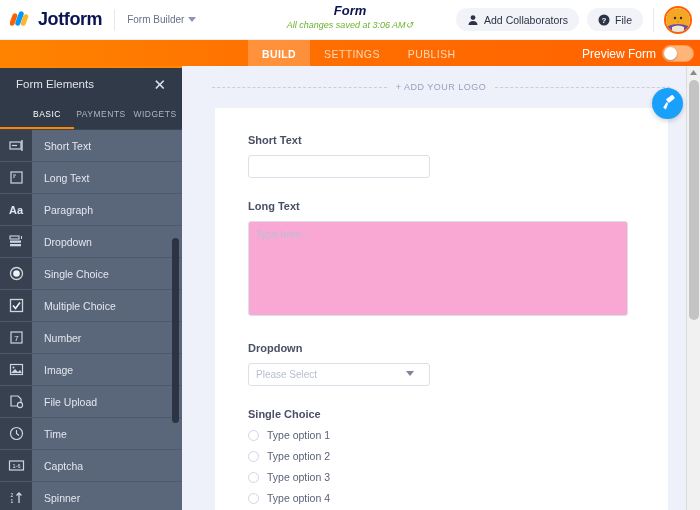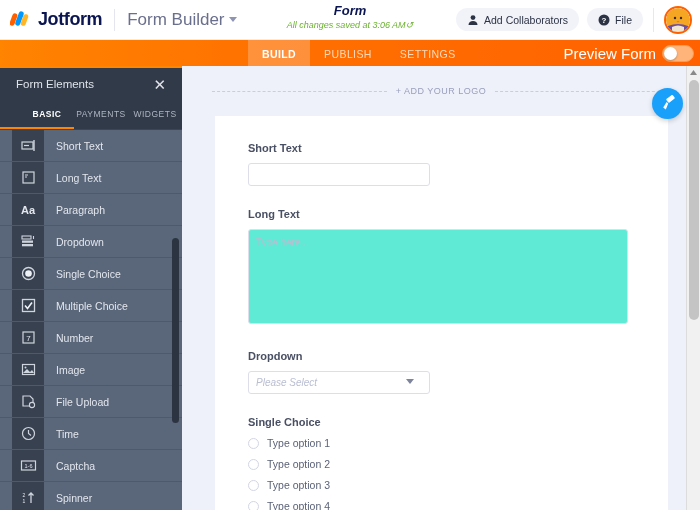--- a/index.html
+++ b/index.html
@@ -14,21 +14,21 @@
   
   .topbar {
     position: absolute; top: 0; left: 0; width: 700px; height: 40px;
     background: #ffffff; display: flex; align-items: center;
     border-bottom: 1px solid #eceef5;
   }
   .logo-wrap { display: flex; align-items: center; padding-left: 10px; justify-content: center; }
   .logo-mark { width: 22px; height: 20px; position: relative; margin-right: 6px; }
   .logo-text { font-size: 18px; font-weight: bold; color: #0a1551; letter-spacing: -0.4px; }
   .divider-v { width: 1px; height: 22px; background: #e3e5ef; margin: 0 12px; }
-  .builder-sel { display: flex; align-items: center; gap: 4px; font-size: 17px; color: #6a6f8d; cursor: pointer; }
+  .builder-sel { display: flex; align-items: center; gap: 4px; font-size: 10px; color: #6a6f8d; cursor: pointer; }
   .caret { width: 0; height: 0; border-left: 4px solid transparent; border-right: 4px solid transparent; border-top: 5px solid #8f94b3; }
 
   .title-block { position: absolute; left: 0; right: 0; top: 3px; text-align: center; pointer-events: none; font-style: italic; }
   .form-title { font-size: 13px; font-weight: bold; color: #0a1551; line-height: 16px; }
   .saved-note { font-size: 9px; color: #6bb32e; line-height: 13px; }
   .saved-note .undo { color: #6bb32e; }
 
   .header-right { margin-left: auto; display: flex; align-items: center; padding-right: 8px; gap: 8px; }
   .pill {
     display: flex; align-items: center; gap: 5px;
@@ -51,21 +51,21 @@
     display: flex; align-items: stretch;
   }
   .obar-left { width: 248px; }
   .tabs { display: flex; height: 100%; }
   .tab {
     display: flex; align-items: center; padding: 0 14px; height: 100%;
     font-size: 10.5px; letter-spacing: 0.4px; color: #ffd9b8; cursor: pointer;
   }
   .tab.active { background: rgba(255,255,255,0.23); color: #ffffff; font-weight: bold; }
   .preview-wrap { margin-left: auto; display: flex; align-items: center; gap: 6px; padding-right: 6px; }
-  .preview-label { font-size: 15px; color: #ffffff; }
+  .preview-label { font-size: 12px; color: #ffffff; }
   .toggle {
     width: 32px; height: 17px; border-radius: 9px; background: #ffb47a;
     position: relative; cursor: pointer; border: 1px solid #ff9a4d;
   }
   .toggle .knob {
     position: absolute; top: 1px; left: 1px; width: 13px; height: 13px;
     border-radius: 50%; background: #fff; box-shadow: 0 1px 2px rgba(0,0,0,.25);
   }
 
   
@@ -82,74 +82,73 @@
   .close-x { margin-left: auto; font-size: 15px; color: #dfe3ea; line-height: 1; cursor: pointer; }
   .sub-tabs {
     height: 30px; background: #313a48; display: flex; align-items: stretch;
     flex: 0 0 auto; border-bottom: 1px solid #3c4554;
   }
   .sub-tab {
     flex: 1; display: flex; align-items: center; justify-content: center;
     font-size: 8.5px; letter-spacing: 0.5px; color: #aeb5c3; cursor: pointer;
     border-bottom: 2px solid transparent;
   }
-  .sub-tab.active { color: #ffffff; border-bottom-color: #ff8400; font-weight: bold; padding-left: 20px; }
+  .sub-tab.active { color: #ffffff; border-bottom-color: #ff8400; font-weight: normal; padding-left: 20px; }
 
   .el-list { position: relative; flex: 1 1 auto; overflow: hidden; }
   .el-item {
     display: flex; align-items: stretch; height: 32px; cursor: grab;
     border-bottom: 1px solid #4e5a6c;
   }
   .el-icon {
     width: 32px; flex: 0 0 32px; background: #38414f;
     display: flex; align-items: center; justify-content: center;
     color: #cfd5de;
-    margin-left: 12px;
   }
   .el-label {
     flex: 1; display: flex; align-items: center; padding-left: 12px;
     font-size: 10.5px; color: #e3e7ee;
   }
   .side-scroll {
     position: absolute; right: 3px; top: 108px; width: 7px; height: 185px;
     background: #2c3442; border-radius: 4px; cursor: pointer;
   }
 
   
   .canvas {
     position: absolute; top: 66px; left: 182px; width: 518px; height: 444px;
     background: #eef0fa; overflow: hidden;
   }
   .logo-row {
-    height: 50px; display: flex; align-items: center; justify-content: center;
+    height: 42px; display: flex; align-items: center; justify-content: center;
     padding: 0 30px;
   }
   .dash { flex: 1; border-top: 1px dashed #c9cde0; }
   .logo-cta { font-size: 9px; color: #9aa0bd; letter-spacing: 0.5px; padding: 0 9px; cursor: pointer; white-space: nowrap; }
 
   .form-card {
     margin: 0 32px 0 33px; background: #ffffff; min-height: 420px;
     padding: 26px 33px 20px 33px;
   }
   .field { margin-bottom: 22px; }
   .field-label {
     font-size: 11px; color: #4a5064; font-weight: bold; margin-bottom: 9px; display: block;
   }
   .txt-input {
     width: 182px; height: 23px; border: 1px solid #dcdfea; border-radius: 3px;
     background: #fff; font-size: 10px; color: #57607a; padding: 0 7px;
     font-family: "Liberation Sans", sans-serif;
   }
   .txt-area {
     width: 380px; height: 95px; border: 1px solid #dcdfea; border-radius: 3px;
-    background: #5eead4; font-size: 10px; color: #57607a; padding: 7px;
+    background: #f9a8d4; font-size: 10px; color: #57607a; padding: 7px;
     resize: none; font-family: "Liberation Sans", sans-serif;
   }
   .txt-area::placeholder, .txt-input::placeholder { color: #b9bed2; }
-  .sel-wrap { position: relative; width: 174px; font-style: italic; }
+  .sel-wrap { position: relative; width: 174px; }
   .sel-input {
     width: 182px; height: 23px; border: 1px solid #dcdfea; border-radius: 3px;
     background: #fff; font-size: 10px; color: #b9bed2; padding: 0 7px;
     display: flex; align-items: center; cursor: pointer;
   }
   .sel-caret {
     position: absolute; right: 8px; top: 8px; width: 0; height: 0;
     border-left: 4px solid transparent; border-right: 4px solid transparent;
     border-top: 5px solid #7d849c;
   }
@@ -246,24 +245,24 @@
     </div>
   </div>
 
   <div class="orangebar">
     <div class="obar-left"></div>
     <div class="tabs">
       <div class="tab active">
         <span>BUILD</span>
       </div>
       <div class="tab">
+        <span>SETTINGS</span>
+      </div>
+      <div class="tab">
         <span>PUBLISH</span>
-      </div>
-      <div class="tab">
-        <span>SETTINGS</span>
       </div>
     </div>
     <div class="preview-wrap">
       <span class="preview-label">Preview Form</span>
       <div class="toggle">
         <span class="knob"></span>
       </div>
     </div>
   </div>
 

